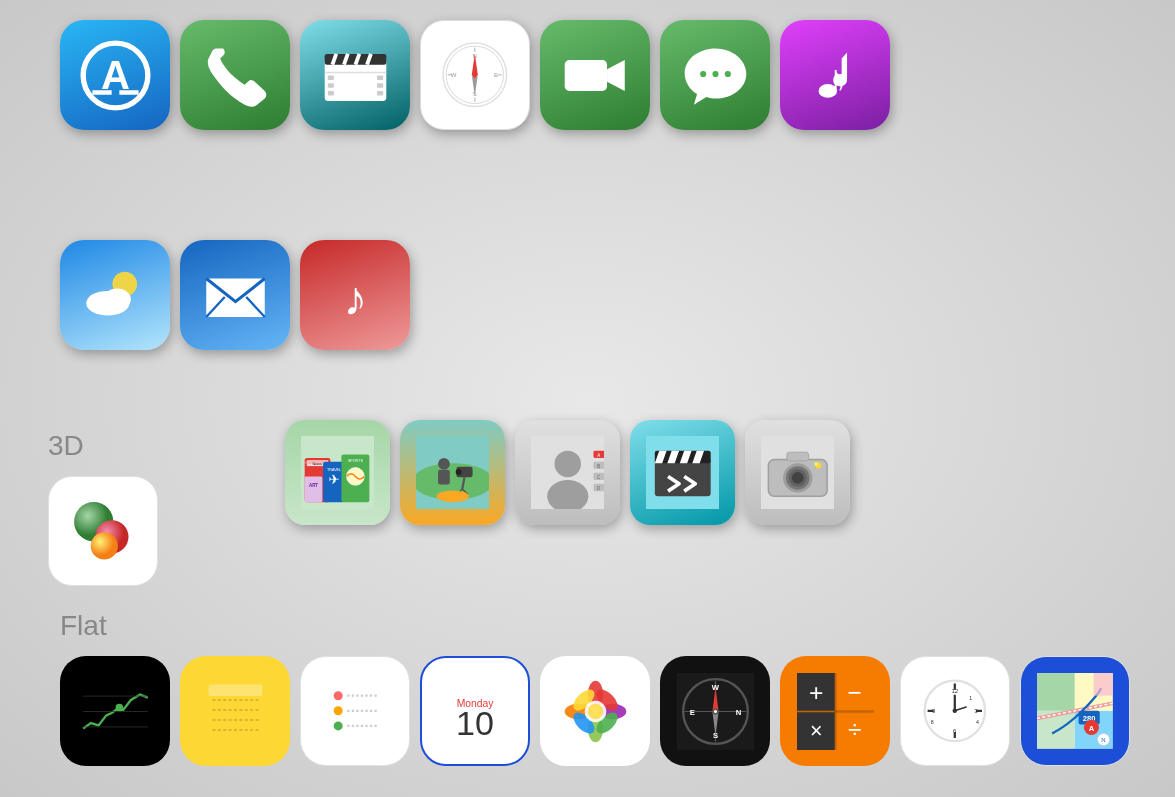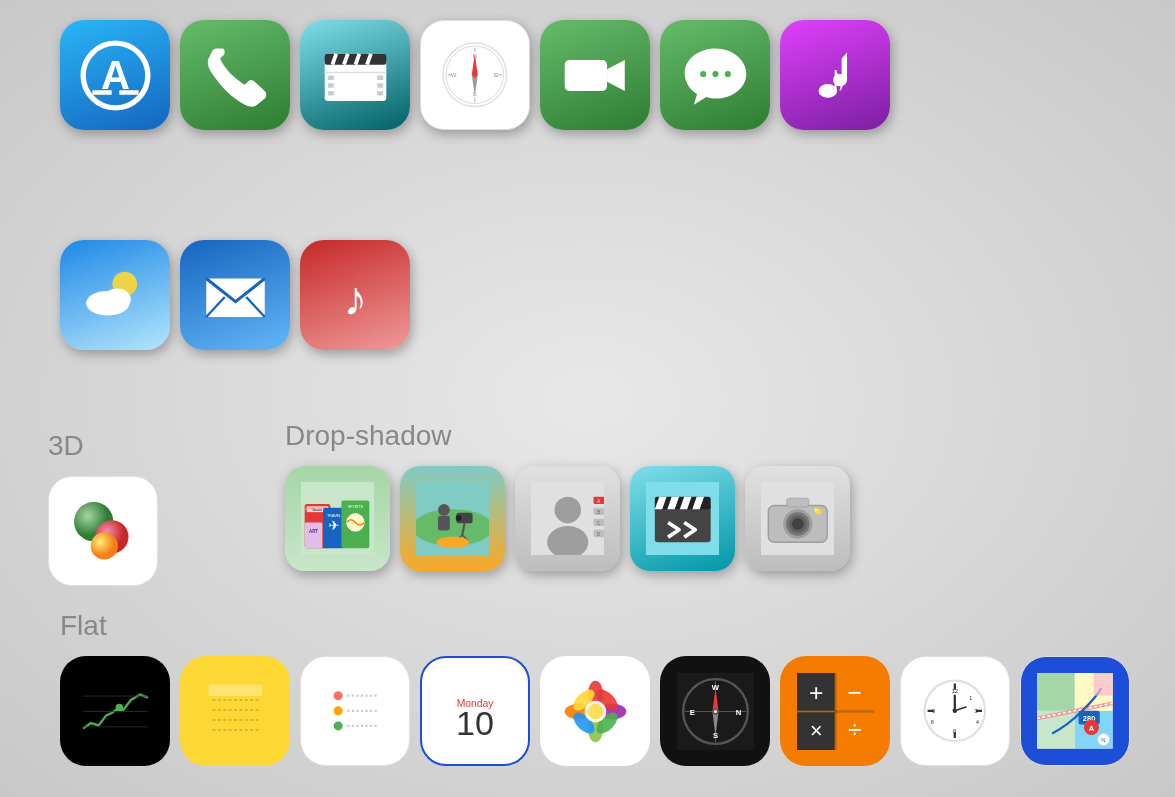--- a/index.html
+++ b/index.html
@@ -373,23 +373,20 @@
           <stop offset="0%" stop-color="#fff176"></stop>
           <stop offset="100%" stop-color="#f57f17"></stop>
         </radialGradient>
         <circle cx="52" cy="70" r="18" fill="url(#yellowBall)"></circle>
       </svg>
     </div>
   </div>
 </div>
 
 <div class="section4">
-  <div class="section-label">
-    <span>Drop-shadow</span>
-  </div>
   <div class="icon-row">
 
     <div class="icon icon-newsstand icon-shadow" style="width:105px;height:105px;border-radius:20px;overflow:hidden;">
       <svg viewBox="0 0 100 100" xmlns="http://www.w3.org/2000/svg">
         <rect width="100" height="100" fill="#c8e6c9"></rect>
 
         <rect x="5" y="30" width="35" height="60" rx="3" fill="#e53935"></rect>
         <rect x="8" y="33" width="29" height="8" fill="#fff" opacity="0.8"></rect>
         <text x="22" y="40" text-anchor="middle" font-size="5" fill="#333" font-family="Arial" font-weight="bold">News</text>
         <rect x="5" y="34" width="29" height="4" fill="#ef9a9a" opacity="0.5"></rect>

